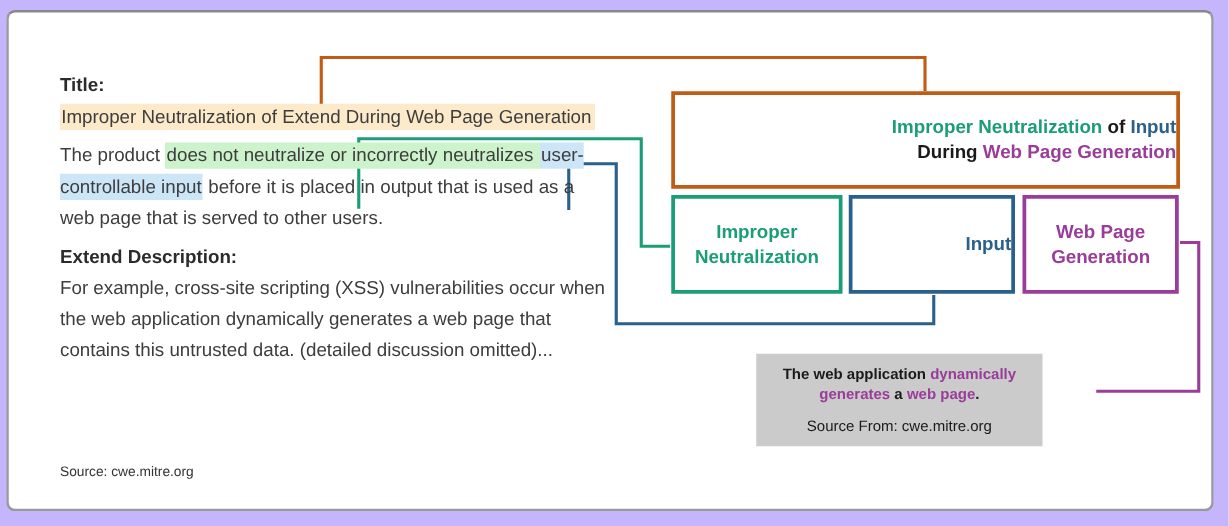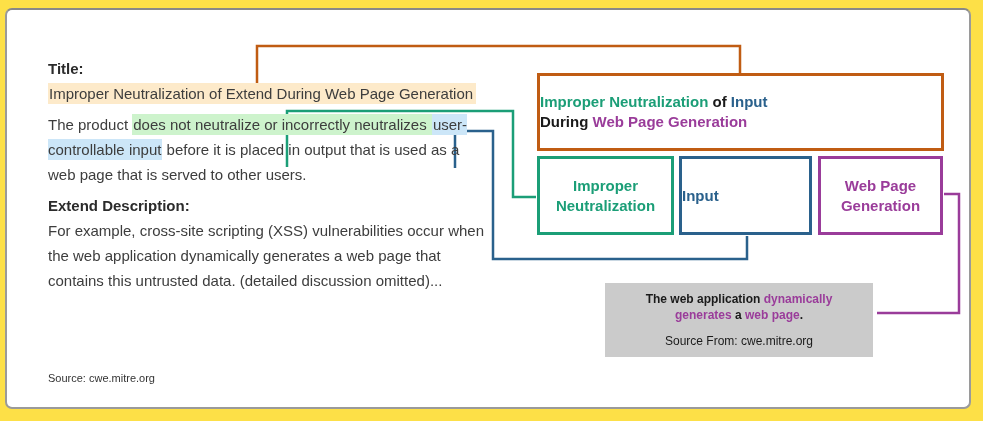--- a/index.html
+++ b/index.html
@@ -1,17 +1,17 @@
 <!DOCTYPE html>
 <html style="--teal: #1B9E77; --blue: #2A618C; --purple: #9A3C9A; --orange: #C05C13; --hl_title: #FDEACA; --hl_green: #CDF3CC; --hl_blue: #CCE6F8; --gray_bg: #CBCBCB;"><head>
 <meta charset="utf-8">
 <style>
   html,body{margin:0;padding:0;background:#fff;}
   .canvas{
-    position:relative;width:983px;height:421px;background:#fde047;
+    position:relative;width:983px;height:421px;background:#c4b5fd;
     font-family:"Liberation Sans", sans-serif;overflow:hidden;
   }
   .frame{
     position:absolute;left:5px;top:8px;width:962px;height:397px;
     border:2px solid #9a9a9a;border-top-color:#888;border-radius:7px;
     background:#fff;
   }
   svg.connectors{position:absolute;left:0;top:0;width:983px;height:421px;}
   .conn{fill:none;stroke-width:2.5px;}
   .conn.orange{stroke:var(--orange,#C05C13);}
@@ -29,33 +29,33 @@
   .nowrap{white-space:nowrap;}
   .hl-peach{background:var(--hl_title,#FDEACA);padding:2px 3px 2px 1px;}
   .hl-green{background:var(--hl_green,#CDF3CC);padding:2px 1px;}
   .hl-blue{background:var(--hl_blue,#CCE6F8);padding:2px 1px;}
   .source-note{
     position:absolute;left:48px;top:372px;font-size:11px;color:#333;
   }
 
   
   .dbox{position:absolute;box-sizing:border-box;background:#fff;
-    display:flex;flex-direction:column;align-items:flex-start;justify-content:center;
+    display:flex;flex-direction:column;align-items:flex-end;justify-content:center;
     text-align:center;font-weight:bold;font-size:15px;line-height:20px;}
   .box-combined{left:537px;top:73px;width:407px;height:78px;border:3px solid var(--orange,#C05C13);}
   .box-neutral{left:537px;top:156px;width:137px;height:79px;border:3px solid var(--teal,#1B9E77);color:var(--teal,#1B9E77);}
   .box-input{left:679px;top:156px;width:133px;height:79px;border:3px solid var(--blue,#2A618C);color:var(--blue,#2A618C);}
   .box-webpage{left:818px;top:156px;width:125px;height:79px;border:3px solid var(--purple,#9A3C9A);color:var(--purple,#9A3C9A);}
   .t-teal{color:var(--teal,#1B9E77);}
   .t-blue{color:var(--blue,#2A618C);}
   .t-purple{color:var(--purple,#9A3C9A);}
   .t-black{color:#1a1a1a;}
 
   .box-gray{
-    position:absolute;left:605px;top:283px;width:268px;height:74px;
+    position:absolute;left:605px;top:283px;width:229px;height:74px;
     background:var(--gray_bg,#CBCBCB);box-sizing:border-box;
     display:flex;flex-direction:column;align-items:center;justify-content:center;
     text-align:center;font-size:12px;line-height:16px;color:#1a1a1a;
   }
   .box-gray .sentence{width:232px;font-weight:bold;}
   .box-gray .src{margin-top:10px;font-weight:normal;}
 </style>
 </head>
 <body>
 

